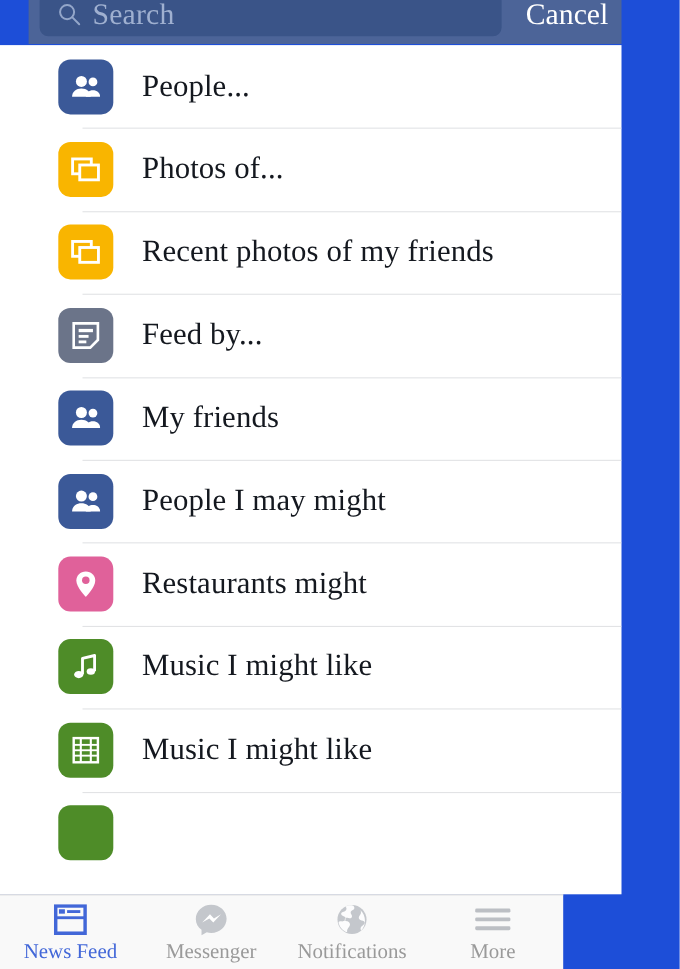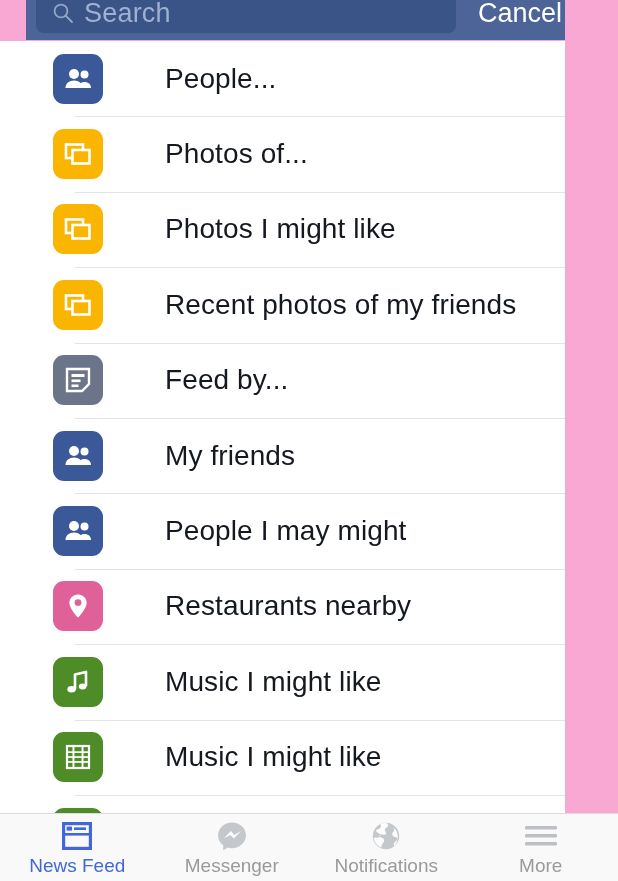--- a/index.html
+++ b/index.html
@@ -2,21 +2,21 @@
 <html><head>
 <meta charset="utf-8">
 <style>
   * { box-sizing: border-box; margin: 0; padding: 0; }
   html, body {
     width: 618px; height: 881px;
     background: #ffffff;
     font-family: "Liberation Sans", sans-serif;
     overflow: hidden;
   }
-  #app { position: relative; width: 618px; height: 881px; background: #f9a8d4; }
+  #app { position: relative; width: 618px; height: 881px; background: #1d4ed8; font-family: Liberation Serif, serif; }
 
   
   .search-header {
     position: absolute; left: 26px; top: -14px;
     width: 539px; height: 54px;
     background: #4c6498;
     display: flex; align-items: center;
     padding: 0 0 0 10px;
   }
   .search-field {
@@ -43,21 +43,20 @@
     position: absolute; left: 0; top: 41px;
     width: 565px; height: 772px;
     background: #ffffff;
     overflow: hidden;
   }
   .row {
     position: relative;
     height: 75.4px;
     display: flex; align-items: center;
     padding-left: 53px;
-    gap: 36px;
   }
   .row + .row::before {
     content: ""; position: absolute; left: 75px; right: 0; top: 0;
     height: 1px; background: #e2e3e5;
   }
   .tile {
     width: 50px; height: 50px; border-radius: 11px;
     flex: 0 0 auto;
     display: flex; align-items: center; justify-content: center;
   }
@@ -71,21 +70,21 @@
   
   .t-blue   { background: #3b5998; }
   .t-yellow { background: #f9b500; }
   .t-gray   { background: #6b7489; }
   .t-pink   { background: #e0619a; }
   .t-green  { background: #4e8c28; }
 
   
   .tabbar {
     position: absolute; left: 0; bottom: 0;
-    width: 618px; height: 68px;
+    width: 512px; height: 68px;
     background: #f9f9f9;
     border-top: 1px solid #dcdcdc;
     display: flex; align-items: flex-start;
   }
   .tab {
     flex: 1 1 0;
     height: 68px;
     display: flex; flex-direction: column;
     align-items: center; justify-content: flex-start;
     padding-top: 6px;
@@ -134,29 +133,20 @@
     <div class="row">
       <span class="tile t-yellow">
         <svg width="30" height="30" viewBox="0 0 30 30">
           <rect x="3" y="5.5" width="17" height="13.5" fill="none" stroke="#fff" stroke-width="2.6"></rect>
           <rect x="9.5" y="11" width="17" height="13.5" fill="#f9b500" stroke="#fff" stroke-width="2.6"></rect>
         </svg>
       </span>
       <span class="row-label">Photos of...</span>
     </div>
 
-    <div class="row">
-      <span class="tile t-yellow">
-        <svg width="30" height="30" viewBox="0 0 30 30">
-          <rect x="3" y="5.5" width="17" height="13.5" fill="none" stroke="#fff" stroke-width="2.6"></rect>
-          <rect x="9.5" y="11" width="17" height="13.5" fill="#f9b500" stroke="#fff" stroke-width="2.6"></rect>
-        </svg>
-      </span>
-      <span class="row-label">Photos I might like</span>
-    </div>
 
     <div class="row">
       <span class="tile t-yellow">
         <svg width="30" height="30" viewBox="0 0 30 30">
           <rect x="3" y="5.5" width="17" height="13.5" fill="none" stroke="#fff" stroke-width="2.6"></rect>
           <rect x="9.5" y="11" width="17" height="13.5" fill="#f9b500" stroke="#fff" stroke-width="2.6"></rect>
         </svg>
       </span>
       <span class="row-label">Recent photos of my friends</span>
     </div>
@@ -197,21 +187,21 @@
       <span class="row-label">People I may might</span>
     </div>
 
     <div class="row">
       <span class="tile t-pink">
         <svg width="30" height="30" viewBox="0 0 30 30">
           <path d="M15 3.5c-5 0-8.6 3.7-8.6 8.4 0 6.1 8.6 14.6 8.6 14.6s8.6-8.5 8.6-14.6c0-4.7-3.6-8.4-8.6-8.4z" fill="#fff"></path>
           <circle cx="15" cy="11.6" r="3.4" fill="#e0619a"></circle>
         </svg>
       </span>
-      <span class="row-label">Restaurants nearby</span>
+      <span class="row-label">Restaurants might</span>
     </div>
 
     <div class="row">
       <span class="tile t-green">
         <svg width="30" height="30" viewBox="0 0 30 30">
           <path d="M12 22V7.5l11-2.6v14.3" fill="none" stroke="#fff" stroke-width="2.6" stroke-linejoin="round"></path>
           <ellipse cx="8.6" cy="22.2" rx="4.2" ry="3.3" fill="#fff"></ellipse>
           <ellipse cx="19.6" cy="19.4" rx="3.8" ry="3" fill="#fff"></ellipse>
         </svg>
       </span>

